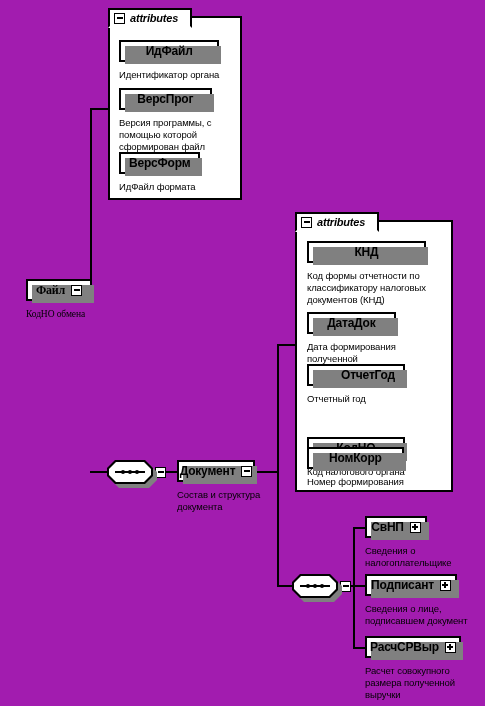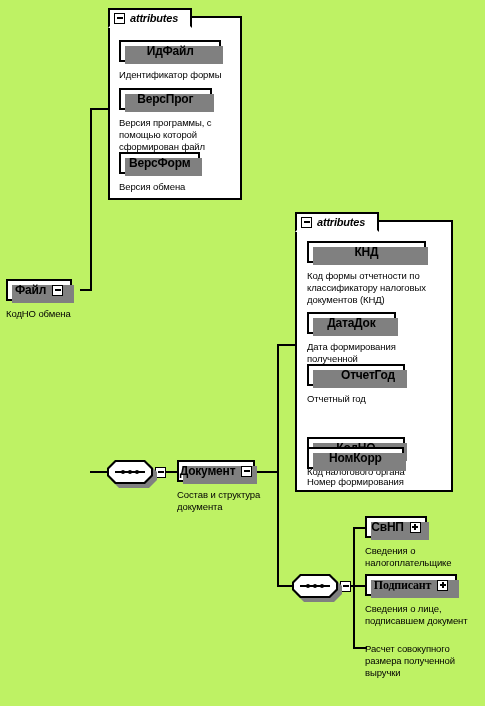--- a/index.html
+++ b/index.html
@@ -8,21 +8,21 @@
     background: #ffffff;
   }
   body {
     font-family: "Liberation Sans", sans-serif;
     -webkit-font-smoothing: none;
   }
   #canvas {
     position: relative;
     width: 485px;
     height: 706px;
-    background: #bef264;
+    background: #a21caf;
     overflow: hidden;
   }
 
   
   .ln {
     position: absolute;
     background: #000000;
   }
   .ln-h { height: 2px; }
   .ln-v { width: 2px; }
@@ -235,45 +235,45 @@
   <div class="attr-tab" style="left:108px; top:8px; width:84px;">
     <span class="exp"></span>
     <span class="attr-tab-label">attributes</span>
   </div>
 
   <div class="attr-item" style="left:119px; top:40px;">
     <div class="attr-box" style="height:22px;">
       <span class="shadow"></span>
       <span class="attr-name">ИдФайл</span>
     </div>
-    <div class="attr-desc">Идентификатор формы</div>
+    <div class="attr-desc">Идентификатор органа</div>
   </div>
 
   <div class="attr-item" style="left:119px; top:88px;">
     <div class="attr-box" style="height:22px;">
       <span class="shadow"></span>
       <span class="attr-name">ВерсПрог</span>
     </div>
     <div class="attr-desc">Версия программы, с
 помощью которой
 сформирован файл</div>
   </div>
 
   <div class="attr-item" style="left:119px; top:152px;">
     <div class="attr-box" style="height:22px;">
       <span class="shadow"></span>
       <span class="attr-name">ВерсФорм</span>
     </div>
-    <div class="attr-desc">Версия обмена</div>
+    <div class="attr-desc">ИдФайл формата</div>
   </div>
 
   <div class="ln ln-v" style="left:90px; top:108px; height:182px;"></div>
   <div class="ln ln-h" style="left:90px; top:108px; width:20px;"></div>
 
-  <div class="node" style="left:6px; top:279px;">
+  <div class="node" style="left:26px; top:279px;font-family:Liberation Serif, serif;">
     <div class="node-box" style="height:22px; width:66px;">
       <span class="shadow"></span>
       <span class="node-label">Файл</span>
       <span class="exp"></span>
     </div>
     <div class="node-desc">КодНО обмена</div>
   </div>
 
   <div class="ln ln-h" style="left:80px; top:289px; width:12px;"></div>
 
@@ -383,28 +383,33 @@
     <div class="node-box" style="height:22px; width:62px;">
       <span class="shadow"></span>
       <span class="node-label">СвНП</span>
       <span class="exp plus"></span>
     </div>
     <div class="node-desc">Сведения о
 налогоплательщике</div>
   </div>
 
   <div class="node" style="left:365px; top:574px;">
-    <div class="node-box" style="height:22px; width:92px;font-family:Liberation Serif, serif;">
+    <div class="node-box" style="height:22px; width:92px;">
       <span class="shadow"></span>
       <span class="node-label">Подписант</span>
       <span class="exp plus"></span>
     </div>
     <div class="node-desc">Сведения о лице,
 подписавшем документ</div>
   </div>
 
   <div class="node" style="left:365px; top:636px;">
+    <div class="node-box" style="height:22px; width:96px;">
+      <span class="shadow"></span>
+      <span class="node-label">РасчСРВыр</span>
+      <span class="exp plus"></span>
+    </div>
     <div class="node-desc">Расчет совокупного
 размера полученной
 выручки</div>
   </div>
 
 </div>
 
 </body></html>

